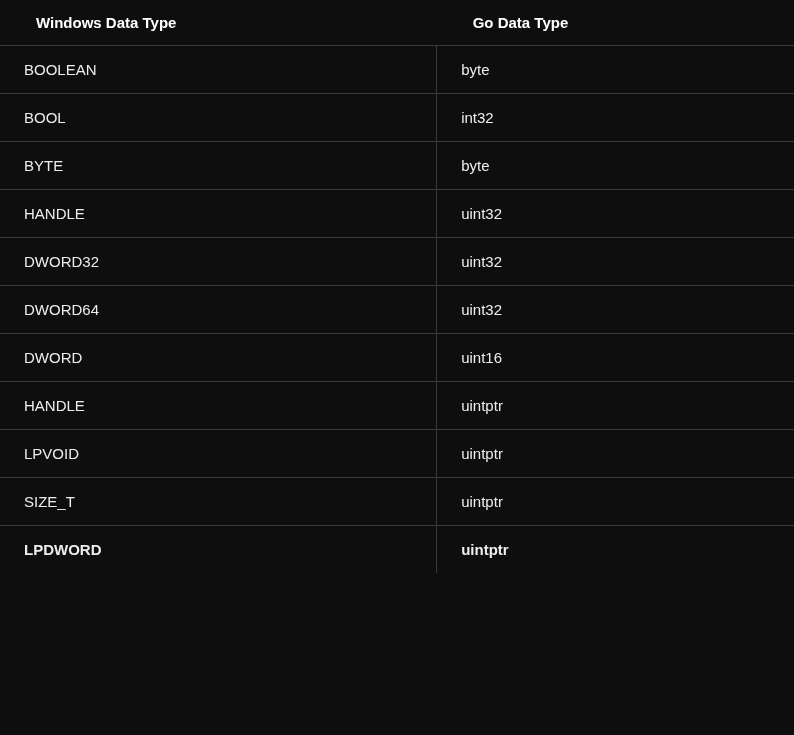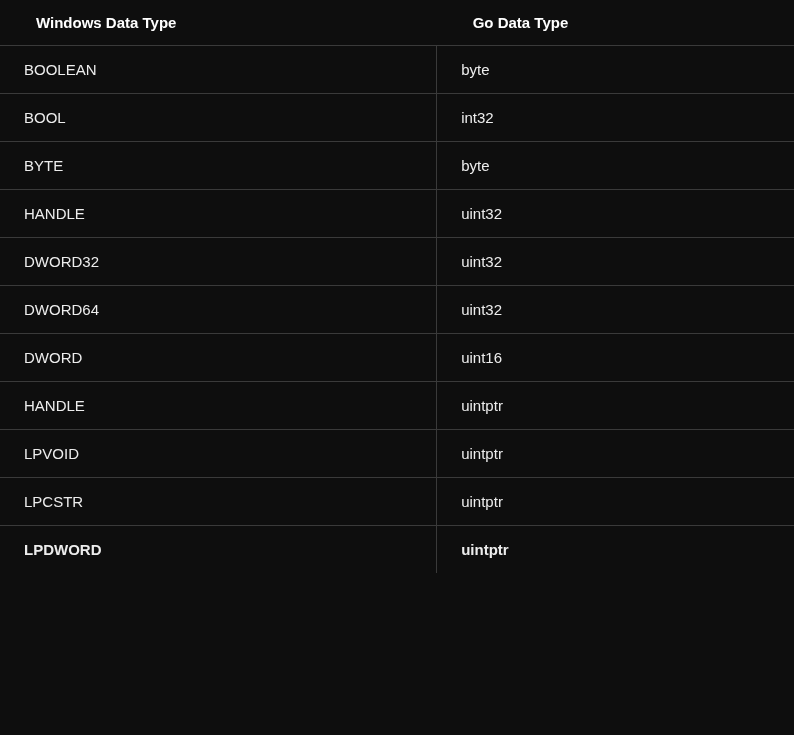--- a/index.html
+++ b/index.html
@@ -91,21 +91,21 @@
         </tr>
         <tr>
           <td>HANDLE</td>
           <td>uintptr</td>
         </tr>
         <tr>
           <td>LPVOID</td>
           <td>uintptr</td>
         </tr>
         <tr>
-          <td>LPCSTR</td>
+          <td>SIZE_T</td>
           <td>uintptr</td>
         </tr>
         <tr>
           <td>LPDWORD</td>
           <td>uintptr</td>
         </tr>
       </tbody>
   </table>
 </div>
 

